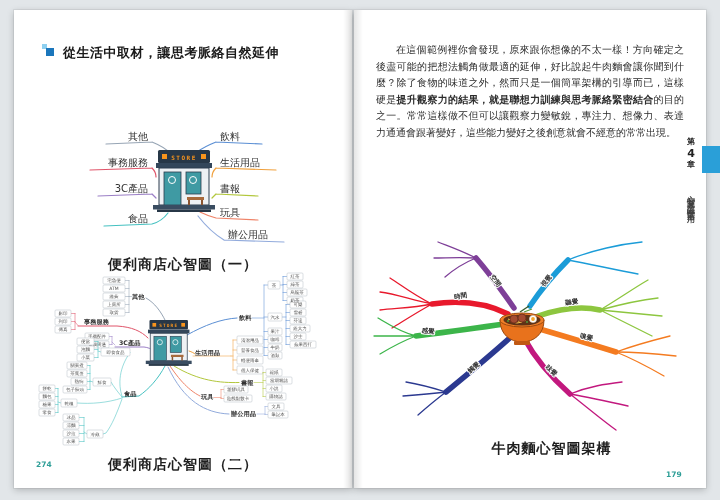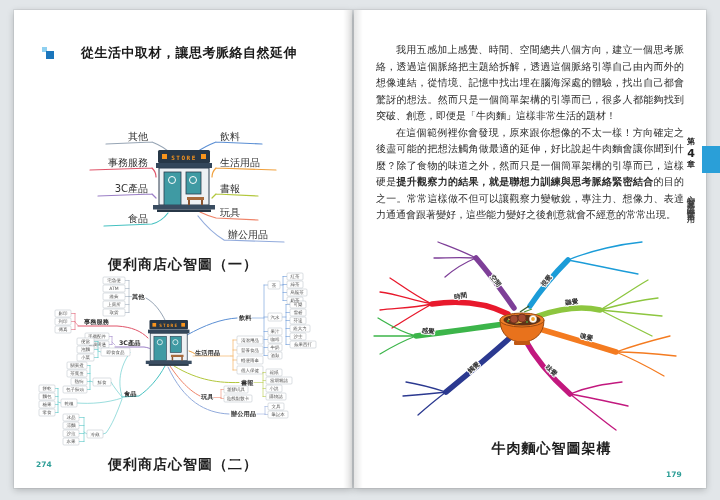--- a/index.html
+++ b/index.html
@@ -6,21 +6,21 @@
   .canvas{position:relative;width:720px;height:500px;background:#e2e6e9;overflow:hidden;
           font-family:"DejaVu Sans","Liberation Sans",sans-serif;}
   .page{position:absolute;top:10px;height:478px;background:#fff;
         box-shadow:0 0 0 1px rgba(0,0,0,0.05),0 2px 7px rgba(0,0,0,0.22);}
   .page-left{left:14px;width:338px;}
   .page-right{left:354px;width:352px;}
   .gutter-r{position:absolute;right:0;top:0;bottom:0;width:9px;
             background:linear-gradient(to right,rgba(0,0,0,0),rgba(0,0,0,0.10));}
   .gutter-l{position:absolute;left:0;top:0;bottom:0;width:9px;
             background:linear-gradient(to left,rgba(0,0,0,0),rgba(0,0,0,0.10));}
-  .heading{position:absolute;left:28px;top:34px;display:flex;align-items:center;gap:26px;}
+  .heading{position:absolute;left:28px;top:34px;display:flex;gap:8px;}
   .hmark{position:relative;width:13px;height:13px;flex:0 0 13px;}
   .hmark .sq1{position:absolute;left:0;top:0;width:5px;height:5px;background:#8fd0f0;}
   .hmark .sq2{position:absolute;left:4px;top:4px;width:8px;height:8px;background:#1b76bc;}
   .htext{font-size:13px;font-weight:bold;color:#1a1a1a;letter-spacing:0.5px;white-space:nowrap;}
   .bodytext{position:absolute;font-size:10px;line-height:16.5px;color:#2b2b2b;
             text-align:justify;text-justify:inter-ideograph;}
   .bodytext p{margin:0;text-indent:2em;}
   .cap{position:absolute;left:0;right:0;text-align:center;font-size:14px;font-weight:bold;
        color:#1f1f1f;letter-spacing:1px;}
   .pagenum{position:absolute;font-size:7.5px;font-weight:bold;color:#2e9e97;}
@@ -336,21 +336,20 @@
     </svg>
     <div class="cap" style="top:446px;">便利商店心智圖（二）</div>
 
     <div class="pagenum" style="left:22px;top:450px;">274</div>
   </div>
 
   <div class="page page-right">
     <div class="gutter-l"></div>
 
     <div class="bodytext" style="left:22px;top:32px;width:308px;">
-      <p>我用五感加上感覺、時間、空間總共八個方向，建立一個思考脈絡，透過這個脈絡把主題給拆解，透過這個脈絡引導自己由內而外的想像連結，從情境、記憶中找出埋在腦海深處的體驗，找出自己都會驚訝的想法。然而只是一個簡單架構的引導而已，很多人都能夠找到突破、創意，即便是「牛肉麵」這樣非常生活的題材！</p>
       <p><span>在這個範例裡你會發現，原來跟你想像的不太一樣！方向確定之後盡可能的把想法觸角做最適的延伸，好比說起牛肉麵會讓你聞到什麼？除了食物的味道之外，然而只是一個簡單架構的引導而已，這樣硬是</span><b>提升觀察力的結果，就是聯想力訓練與思考脈絡緊密結合</b><span>的目的之一。常常這樣做不但可以讓觀察力變敏銳，專注力、想像力、表達力通通會跟著變好，這些能力變好之後創意就會不經意的常常出現。</span></p>
     </div>
 
     <svg style="position:absolute;left:18px;top:226px;" width="320" height="200" viewBox="0 0 640 400">
 
       <g stroke="#7e3f98">
         <path class="m3main" d="M284,144 C256,104 236,76 208,44"></path>
         <path class="m3sub" d="M208,44 C176,28 152,20 132,12 M208,44 C172,42 148,44 124,44 M208,44 C178,56 160,70 146,82"></path>
         </g>
 

